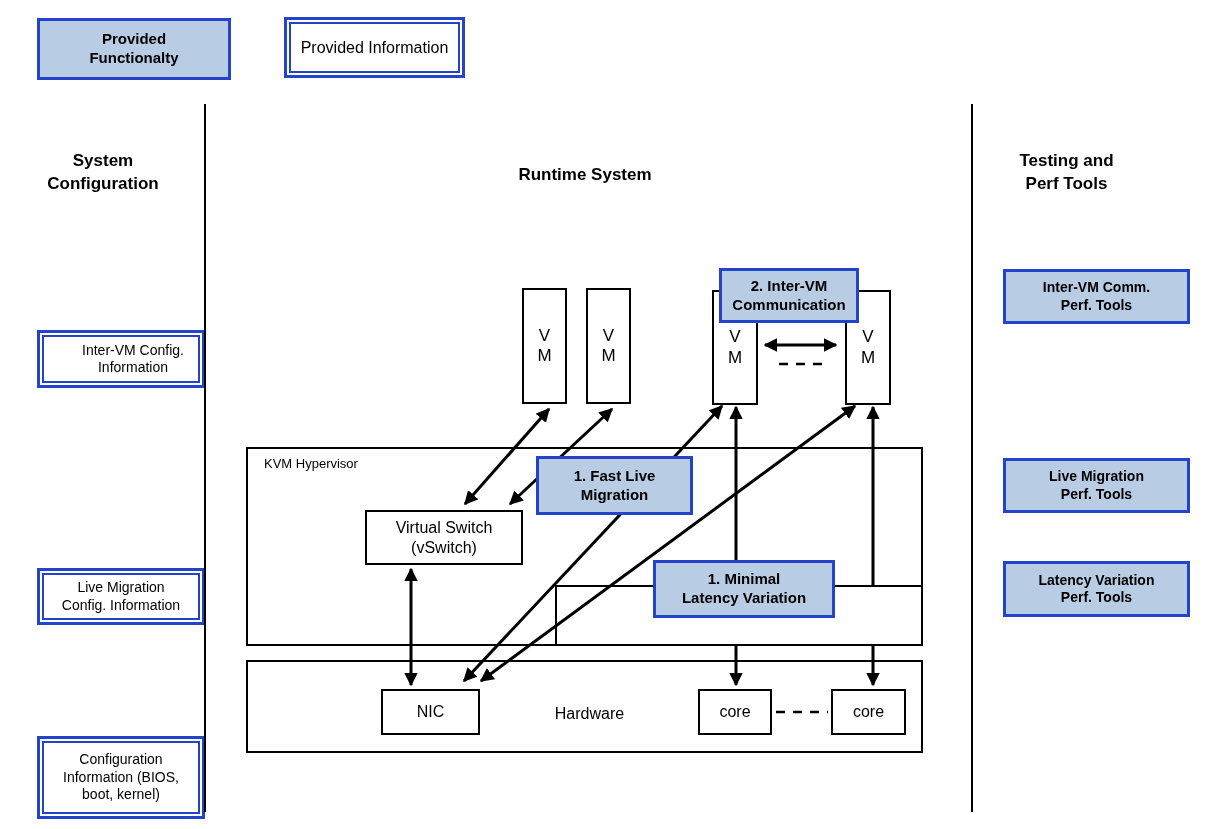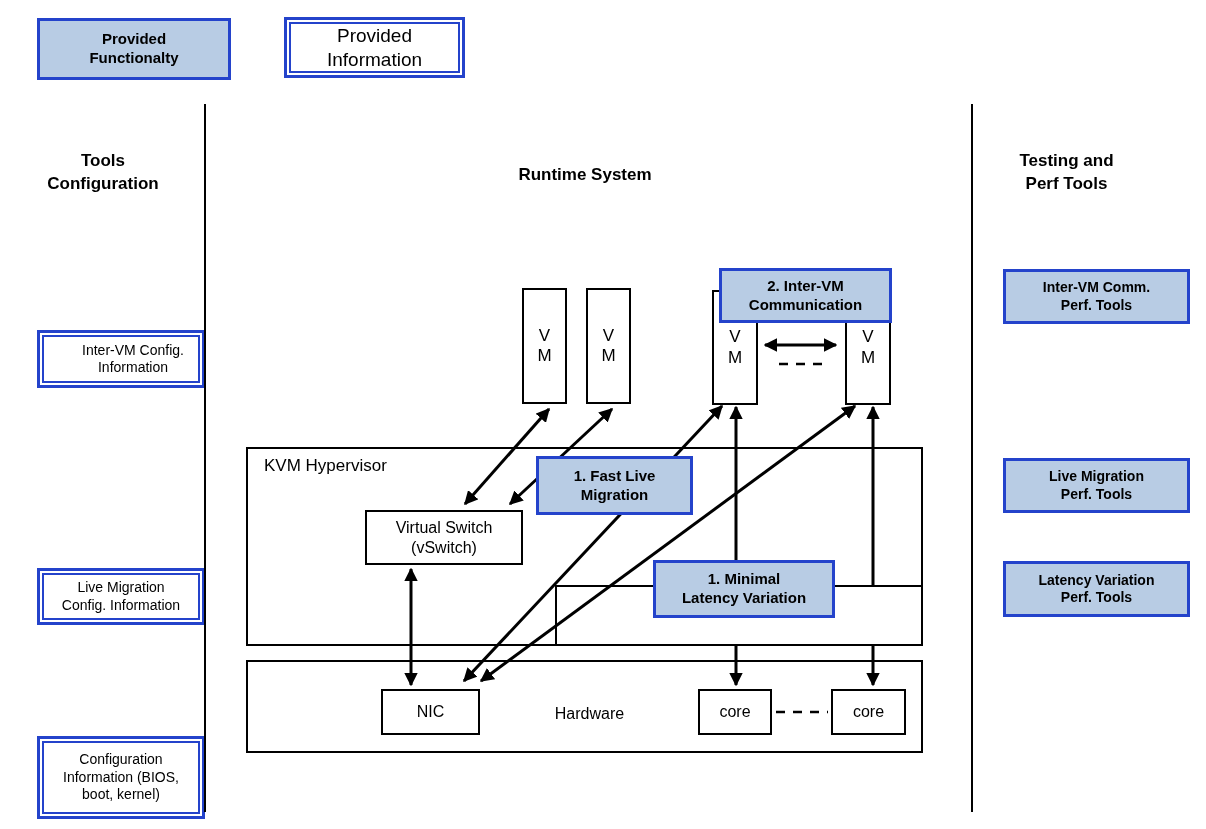--- a/index.html
+++ b/index.html
@@ -37,24 +37,24 @@
 </head>
 <body>
 
 <div id="stage">
 
   <div class="abs bluebox flexc z1" style="left:37px;top:18px;width:194px;height:62px;">
     <div class="lbl bold" style="font-size:15px;">Provided
 Functionalty</div>
   </div>
   <div class="abs dblbox flexc z1" style="left:267px;top:17px;width:181px;height:61px;">
-    <div class="lbl" style="font-size:19px;">Provided Information</div>
+    <div class="lbl" style="font-size:16px;">Provided Information</div>
   </div>
 
-  <div class="abs lbl bold z1" style="left:15px;top:150px;width:176px;font-size:17px;line-height:1.35;">Tools
+  <div class="abs lbl bold z1" style="left:15px;top:150px;width:176px;font-size:17px;line-height:1.35;">System
 Configuration</div>
   <div class="abs lbl bold z1" style="left:984px;top:150px;width:165px;font-size:17px;line-height:1.35;">Testing and
 Perf Tools</div>
   <div class="abs lbl bold z1" style="left:455px;top:164px;width:260px;font-size:17px;">Runtime System</div>
 
   <div class="abs dblbox flexc z1" style="left:20px;top:269px;width:168px;height:58px;">
     <div class="lbl" style="font-size:14px;margin-left:24px;">Inter-VM Config.
 Information</div>
   </div>
   <div class="abs dblbox flexc z1" style="left:20px;top:449px;width:168px;height:57px;">
@@ -74,21 +74,21 @@
   <div class="abs bluebox flexc z1" style="left:1003px;top:458px;width:187px;height:55px;">
     <div class="lbl bold" style="font-size:14px;">Live Migration
 Perf. Tools</div>
   </div>
   <div class="abs bluebox flexc z1" style="left:1003px;top:561px;width:187px;height:56px;">
     <div class="lbl bold" style="font-size:14px;">Latency Variation
 Perf. Tools</div>
   </div>
 
   <div class="abs kbox z1" style="left:246px;top:447px;width:677px;height:199px;">
-    <div class="abs" style="left:16px;top:7px;font-size:17px;white-space:nowrap;">KVM Hypervisor</div>
+    <div class="abs" style="left:16px;top:7px;font-size:13px;white-space:nowrap;">KVM Hypervisor</div>
   </div>
 
   <div class="abs kbox z1" style="left:246px;top:660px;width:677px;height:93px;">
     <div class="abs lbl" style="left:274px;top:42px;width:135px;font-size:16px;">Hardware</div>
   </div>
 
   <div class="abs kbox flexc z1" style="left:381px;top:689px;width:99px;height:46px;">
     <div class="lbl" style="font-size:16px;">NIC</div>
   </div>
   <div class="abs kbox flexc z1" style="left:698px;top:689px;width:74px;height:46px;">
@@ -148,21 +148,21 @@
     <line class="conn" x1="411" y1="569" x2="411" y2="685" marker-start="url(#ahS)" marker-end="url(#ahE)"></line>
 
     <line class="conn" x1="722" y1="406" x2="464" y2="681" marker-start="url(#ahS)" marker-end="url(#ahE)"></line>
     <line class="conn" x1="855" y1="406" x2="481" y2="681" marker-start="url(#ahS)" marker-end="url(#ahE)"></line>
 
     <line class="conn" x1="765" y1="345" x2="836" y2="345" marker-start="url(#ahS)" marker-end="url(#ahE)"></line>
     <line class="dash" x1="779" y1="364" x2="827" y2="364"></line>
     <line class="dash" x1="776" y1="712" x2="828" y2="712"></line>
   </svg>
 
-  <div class="abs bluebox flexc z5" style="left:719px;top:268px;width:173px;height:55px;align-items:center;">
+  <div class="abs bluebox flexc z5" style="left:719px;top:268px;width:140px;height:55px;align-items:center;">
     <div class="lbl bold" style="font-size:15px;">2. Inter-VM
 Communication</div>
   </div>
   <div class="abs bluebox flexc z5" style="left:536px;top:456px;width:157px;height:59px;">
     <div class="lbl bold" style="font-size:15px;">1. Fast Live
 Migration</div>
   </div>
   <div class="abs bluebox flexc z5" style="left:653px;top:560px;width:182px;height:58px;">
     <div class="lbl bold" style="font-size:15px;">1. Minimal
 Latency Variation</div>

